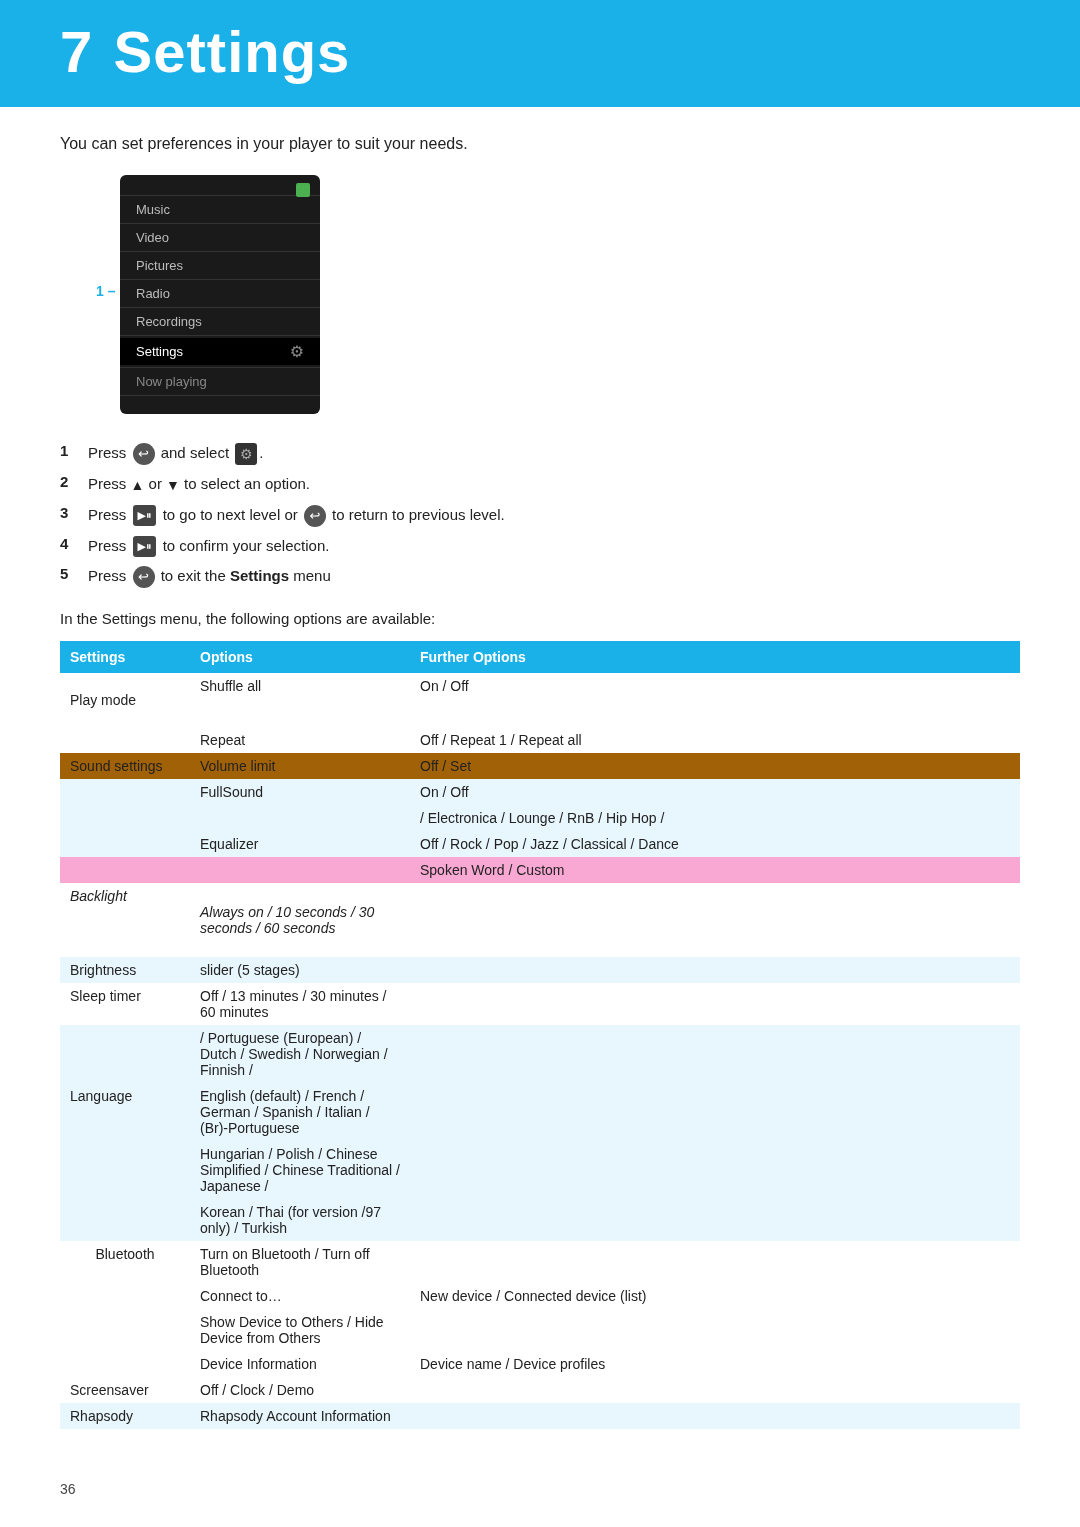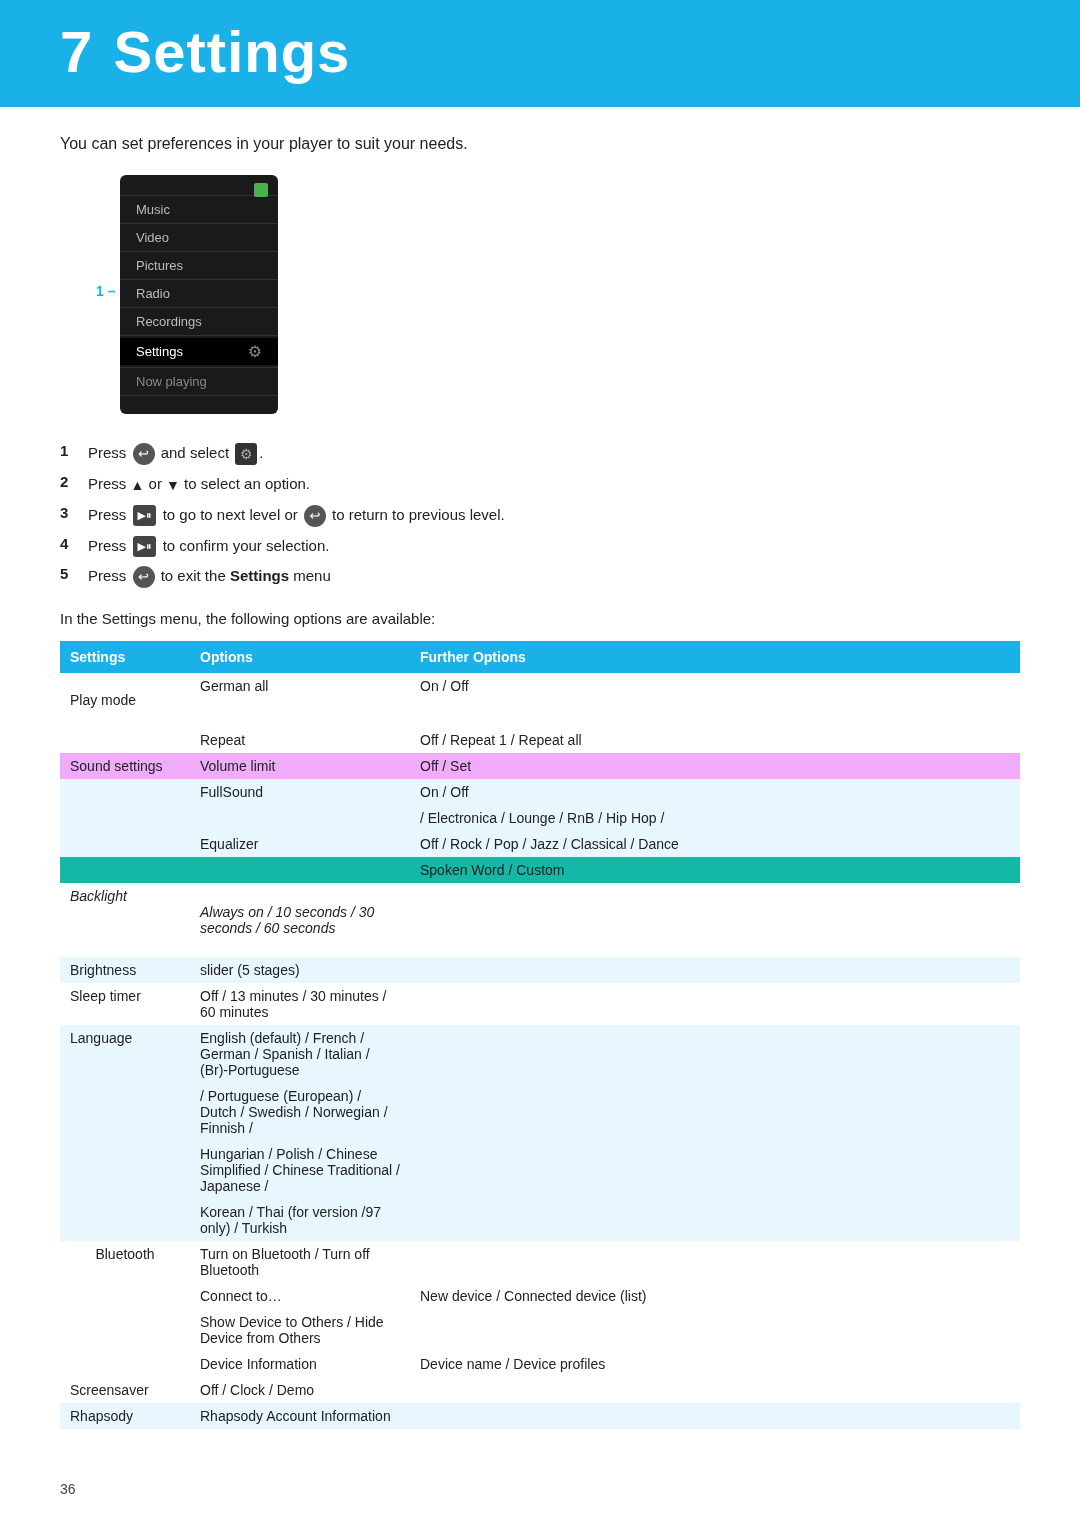--- a/index.html
+++ b/index.html
@@ -45,21 +45,21 @@
     }
 
     
     .device-img {
       display: flex;
       justify-content: flex-start;
       margin-bottom: 28px;
       margin-left: 60px;
     }
     .device-box {
-      width: 158px;
+      width: 200px;
       background: #1a1a1a;
       border-radius: 6px;
       padding: 10px 0 10px 0;
       font-size: 12px;
       color: #ccc;
       position: relative;
     }
     .device-green-dot {
       width: 14px;
       height: 14px;
@@ -263,80 +263,80 @@
       <thead>
         <tr>
           <th>Settings</th>
           <th>Options</th>
           <th>Further Options</th>
         </tr>
       </thead>
       <tbody id="table-body">
       <tr style="background: rgb(255, 255, 255);">
             <td style="width: 130px; vertical-align: top; padding: 19px 10px;">Play mode</td>
-            <td style="width: 220px; vertical-align: top; padding: 5px 10px;">German all</td>
+            <td style="width: 220px; vertical-align: top; padding: 5px 10px;">Shuffle all</td>
             <td style="vertical-align: top; padding: 5px 10px;">On / Off</td>
           </tr>
           <tr style="background: rgb(255, 255, 255);">
             <td style="width: 130px; vertical-align: top; padding: 5px 10px;"></td>
             <td style="width: 220px; vertical-align: top; padding: 5px 10px;">Repeat</td>
             <td style="vertical-align: top; padding: 5px 10px;">Off / Repeat 1 / Repeat all</td>
           </tr>
-          <tr style="background: #f0abfc; margin-top: 36px;">
+          <tr style="background: #a16207; margin-top: 36px;">
             <td style="width: 130px; vertical-align: top; padding: 5px 10px;">Sound settings</td>
             <td style="width: 220px; vertical-align: top; padding: 5px 10px;">Volume limit</td>
             <td style="vertical-align: top; padding: 5px 10px;">Off / Set</td>
           </tr>
           <tr style="background: rgb(232, 246, 253);">
             <td style="width: 130px; vertical-align: top; padding: 5px 10px;"></td>
             <td style="width: 220px; vertical-align: top; padding: 5px 10px;">FullSound</td>
             <td style="vertical-align: top; padding: 5px 10px;">On / Off</td>
           </tr>
           <tr style="background: rgb(232, 246, 253);">
             <td style="width: 130px; vertical-align: top; padding: 5px 10px;"></td>
             <td style="width: 220px; vertical-align: top; padding: 5px 10px;"></td>
             <td style="vertical-align: top; padding: 5px 10px;">/ Electronica / Lounge / RnB / Hip Hop /</td>
           </tr>
           <tr style="background: rgb(232, 246, 253);">
             <td style="width: 130px; vertical-align: top; padding: 5px 10px;"></td>
             <td style="width: 220px; vertical-align: top; padding: 5px 10px;">Equalizer</td>
             <td style="vertical-align: top; padding: 5px 10px;">Off / Rock / Pop / Jazz / Classical / Dance</td>
           </tr>
-          <tr style="background: #14b8a6;">
+          <tr style="background: #f9a8d4;">
             <td style="width: 130px; vertical-align: top; padding: 5px 10px;"></td>
             <td style="width: 220px; vertical-align: top; padding: 5px 10px;"></td>
             <td style="vertical-align: top; padding: 5px 10px;">Spoken Word / Custom</td>
           </tr>
           <tr style="background: rgb(255, 255, 255);">
             <td style="width: 130px; vertical-align: top; padding: 5px 10px; font-style: italic;">Backlight</td>
             <td style="width: 220px; vertical-align: top; padding: 21px 10px; font-style: italic;">Always on / 10 seconds / 30 seconds / 60 seconds</td>
             <td style="vertical-align: top; padding: 5px 10px;"></td>
           </tr>
           <tr style="background: rgb(232, 246, 253);">
             <td style="width: 130px; vertical-align: top; padding: 5px 10px;">Brightness</td>
             <td style="width: 220px; vertical-align: top; padding: 5px 10px;">slider (5 stages)</td>
             <td style="vertical-align: top; padding: 5px 10px;"></td>
           </tr>
           <tr style="background: rgb(255, 255, 255);">
             <td style="width: 130px; vertical-align: top; padding: 5px 10px;">Sleep timer</td>
             <td style="width: 220px; vertical-align: top; padding: 5px 10px;">Off / 13 minutes / 30 minutes / 60 minutes</td>
             <td style="vertical-align: top; padding: 5px 10px;"></td>
           </tr>
           <tr style="background: rgb(232, 246, 253);">
+            <td style="width: 130px; vertical-align: top; padding: 5px 10px;"></td>
+            <td style="width: 220px; vertical-align: top; padding: 5px 10px;">/ Portuguese (European) / Dutch / Swedish / Norwegian / Finnish /</td>
+            <td style="vertical-align: top; padding: 5px 10px;"></td>
+          </tr>
+          <tr style="background: rgb(232, 246, 253);">
             <td style="width: 130px; vertical-align: top; padding: 5px 10px;">Language</td>
             <td style="width: 220px; vertical-align: top; padding: 5px 10px;">English (default) / French / German / Spanish / Italian / (Br)-Portuguese</td>
             <td style="vertical-align: top; padding: 5px 10px;"></td>
           </tr>
           <tr style="background: rgb(232, 246, 253);">
             <td style="width: 130px; vertical-align: top; padding: 5px 10px;"></td>
-            <td style="width: 220px; vertical-align: top; padding: 5px 10px;">/ Portuguese (European) / Dutch / Swedish / Norwegian / Finnish /</td>
-            <td style="vertical-align: top; padding: 5px 10px;"></td>
-          </tr>
-          <tr style="background: rgb(232, 246, 253);">
-            <td style="width: 130px; vertical-align: top; padding: 5px 10px;"></td>
             <td style="width: 220px; vertical-align: top; padding: 5px 10px;">Hungarian / Polish / Chinese Simplified / Chinese Traditional / Japanese /</td>
             <td style="vertical-align: top; padding: 5px 10px;"></td>
           </tr>
           <tr style="background: rgb(232, 246, 253);">
             <td style="width: 130px; vertical-align: top; padding: 5px 10px;"></td>
             <td style="width: 220px; vertical-align: top; padding: 5px 10px;">Korean / Thai (for version /97 only) / Turkish</td>
             <td style="vertical-align: top; padding: 5px 10px;"></td>
           </tr>
           <tr style="background: rgb(255, 255, 255);">
             <td style="width: 130px; vertical-align: top; padding: 5px 10px; text-align: center;">Bluetooth</td>

